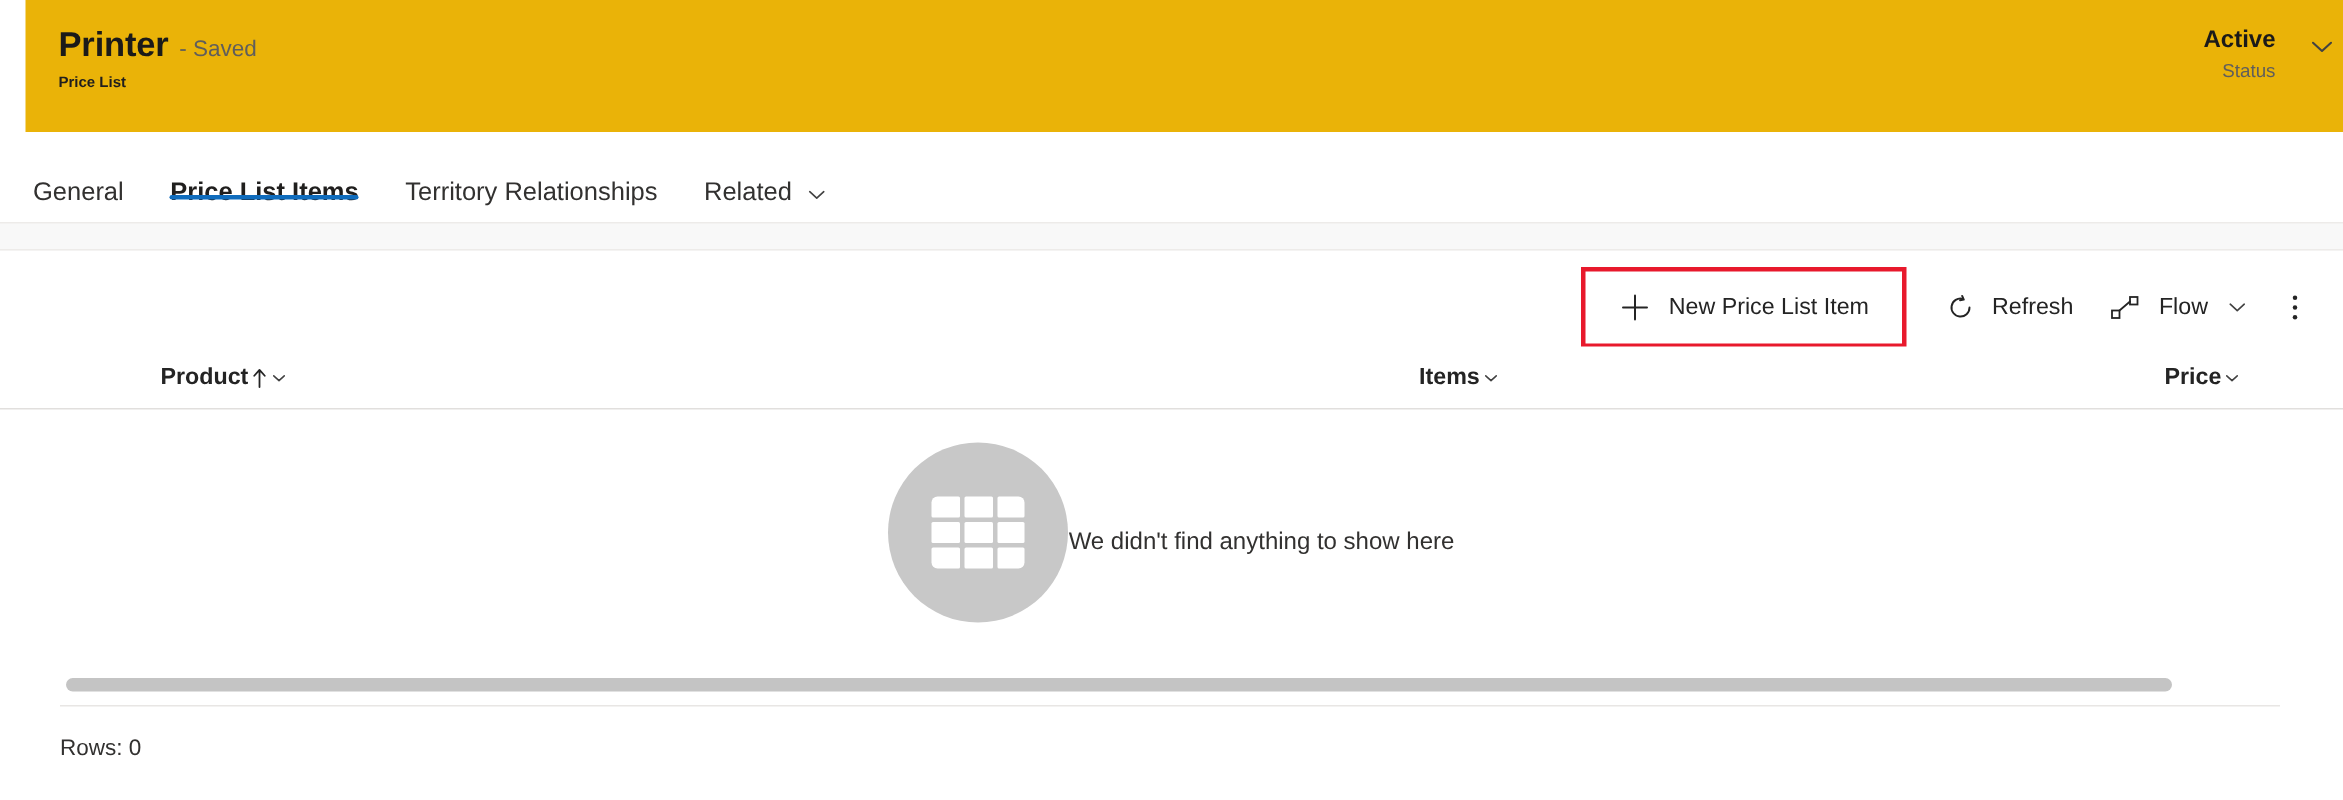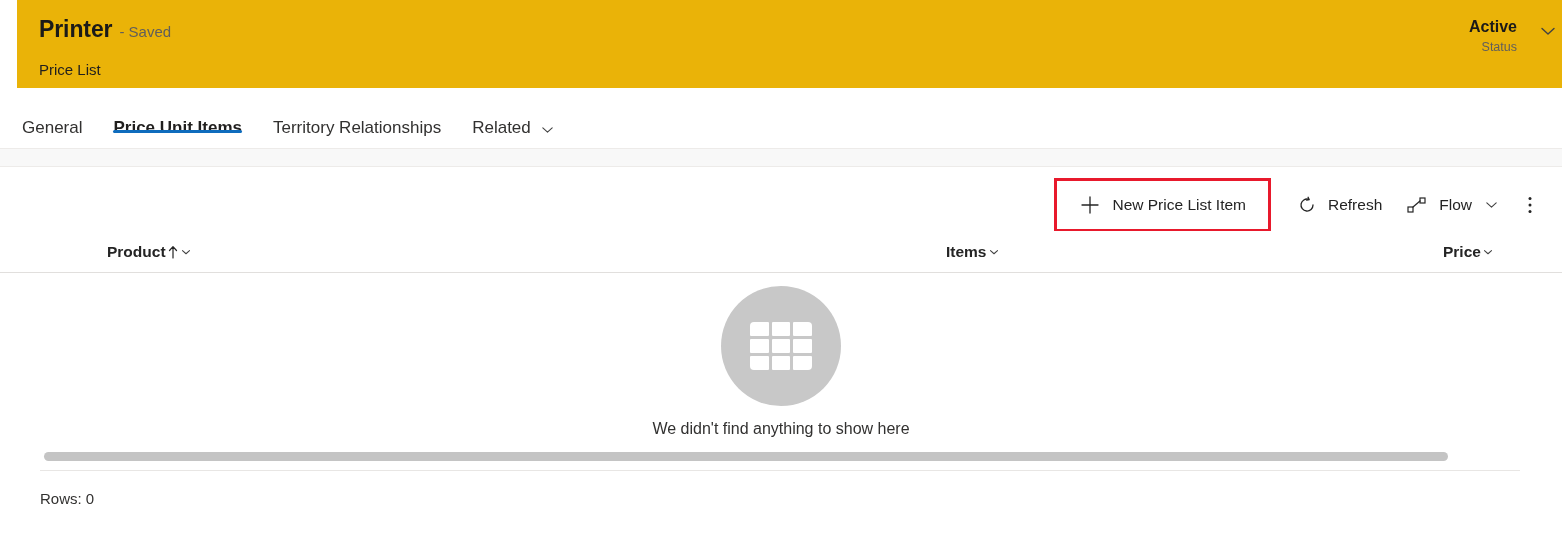--- a/index.html
+++ b/index.html
@@ -28,23 +28,23 @@
     font-weight: bold;
     color: #1b1a19;
     letter-spacing: -0.1px;
   }
   .record-saved {
     font-size: 15px;
     font-weight: normal;
     color: #605e5c;
   }
   .record-subtitle {
-    margin-top: 18px;
-    font-size: 15px;
-    font-weight: normal;
+    margin-top: 7px;
+    font-size: 10px;
+    font-weight: bold;
     color: #201f1e;
   }
 
   .status-block {
     position: absolute;
     right: 18px; top: 17px;
     display: flex; align-items: flex-start; gap: 18px;
   }
   .status-text { text-align: right; }
   .status-value {
@@ -174,21 +174,20 @@
   .col-unit { left: 905px; }
   .col-amount { left: 1402px; }
   .sort-asc { font-size: 15px; color: #242424; margin-left: 1px; }
 
   
   .grid-body {
     position: absolute;
     left: 0; top: 273px;
     width: 1562px; height: 178px;
     display: flex;
-    flex-direction: column;
     align-items: center;
     justify-content: center;
   }
   .empty-circle {
     width: 120px; height: 120px;
     border-radius: 50%;
     background: #c8c8c8;
     display: flex; align-items: center; justify-content: center;
     margin-bottom: 14px;
   }
@@ -269,21 +268,21 @@
         </svg>
       </div>
     </div>
   </div>
 
   <div class="tabstrip">
     <div class="tab">
       <span>General</span>
     </div>
     <div class="tab active">
-      <span>Price Unit Items</span>
+      <span>Price List Items</span>
     </div>
     <div class="tab">
       <span>Territory Relationships</span>
     </div>
     <div class="tab">
       <span>Related</span>
       <span class="chev">
         <svg width="17" height="17" viewBox="0 0 20 20">
           <path d="M4.5 8 L10 13 L15.5 8" fill="none" stroke="#424242" stroke-width="1.3" stroke-linecap="round" stroke-linejoin="round"></path>
         </svg>

